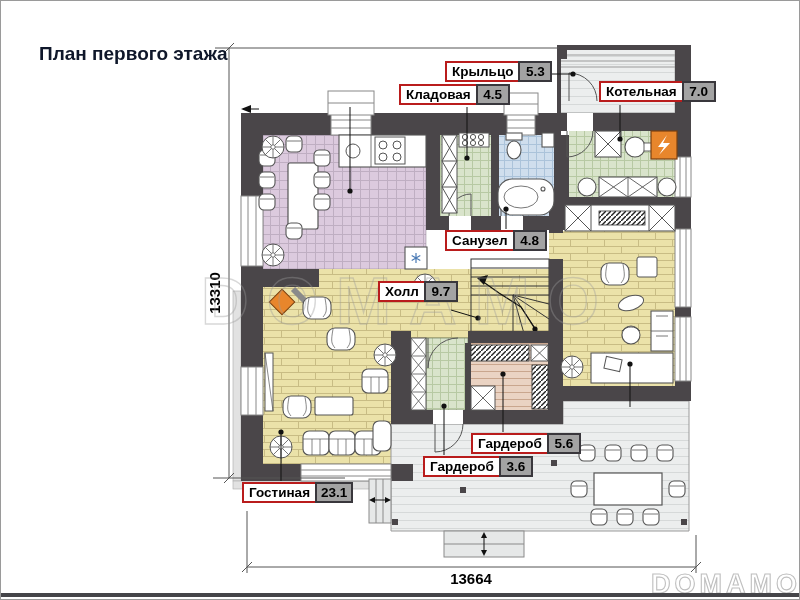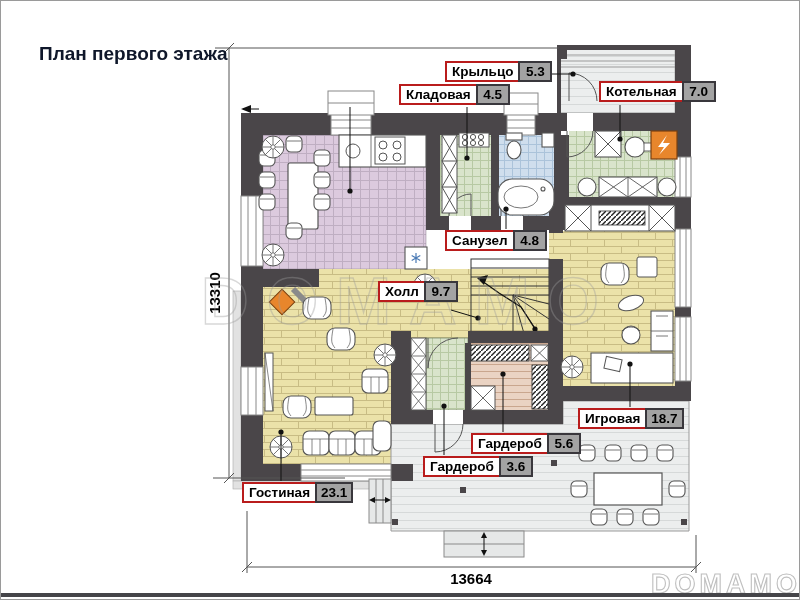--- a/index.html
+++ b/index.html
@@ -375,24 +375,20 @@
   <span class="rval">7.0</span>
 </div>
 <div class="rlabel" style="left:444px;top:229px">
   <span class="rname">Санузел</span>
   <span class="rval">4.8</span>
 </div>
 <div class="rlabel" style="left:377px;top:280px">
   <span class="rname">Холл</span>
   <span class="rval">9.7</span>
 </div>
-<div class="rlabel" style="left:577px;top:407px">
-  <span class="rname">Игровая</span>
-  <span class="rval">18.7</span>
-</div>
 <div class="rlabel" style="left:470px;top:432px">
   <span class="rname">Гардероб</span>
   <span class="rval">5.6</span>
 </div>
 <div class="rlabel" style="left:422px;top:455px">
   <span class="rname">Гардероб</span>
   <span class="rval">3.6</span>
 </div>
 <div class="rlabel" style="left:241px;top:481px">
   <span class="rname">Гостиная</span>

